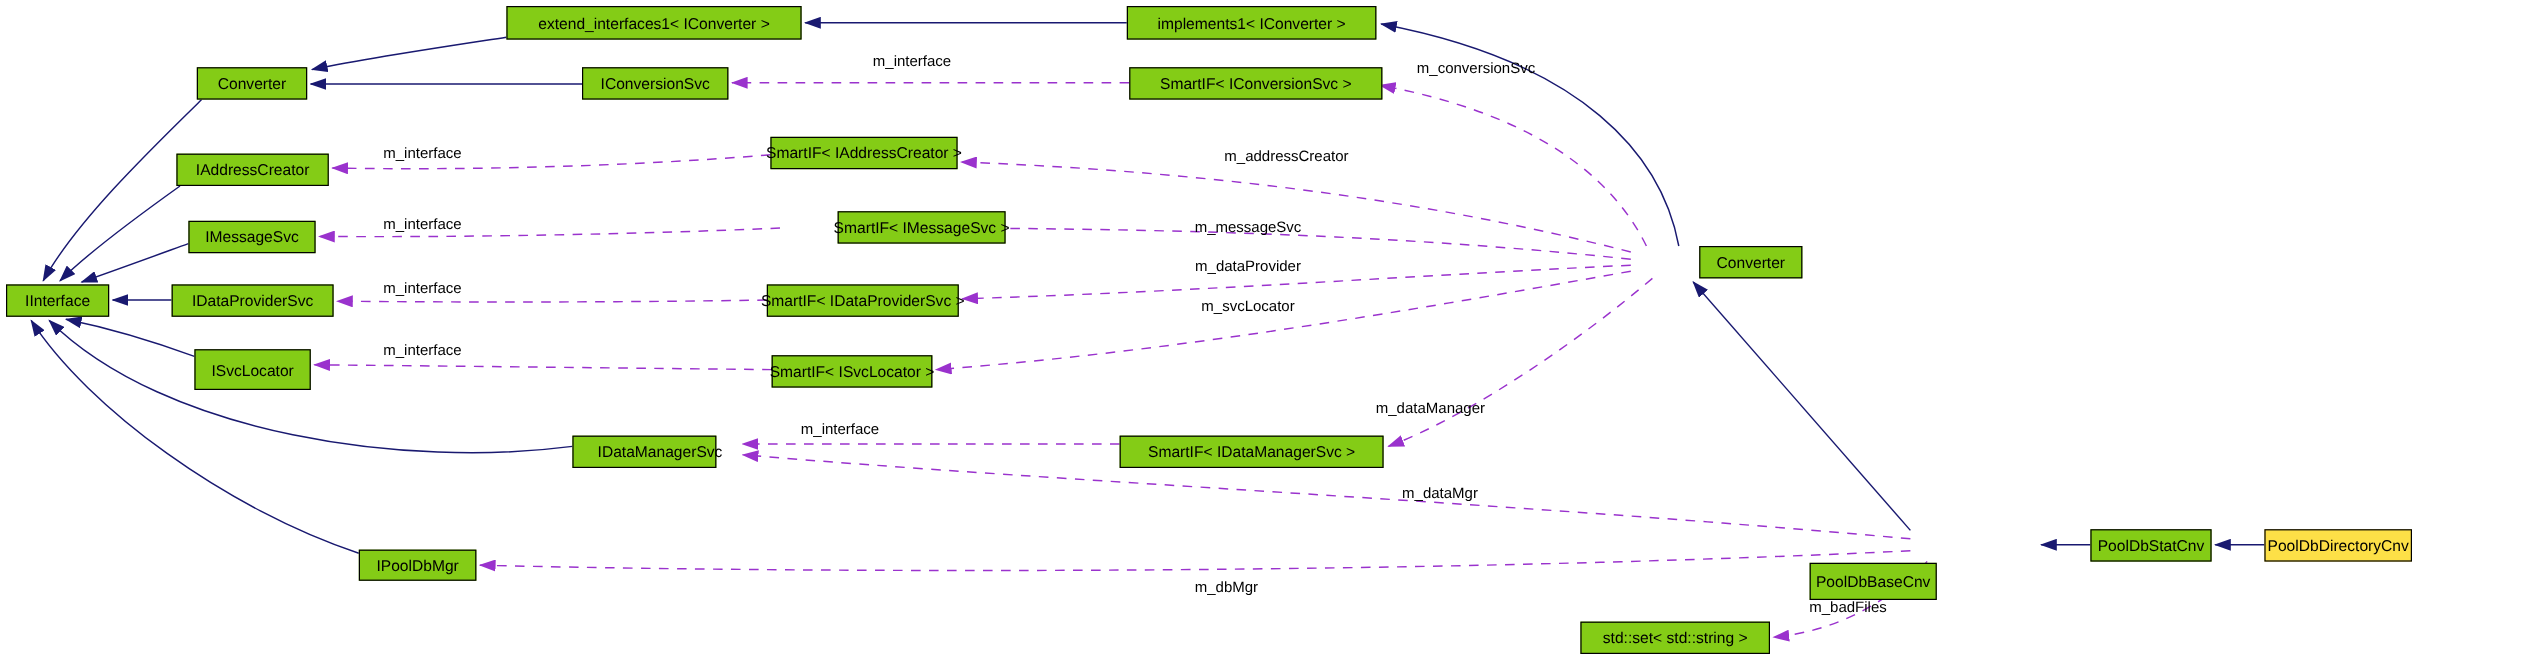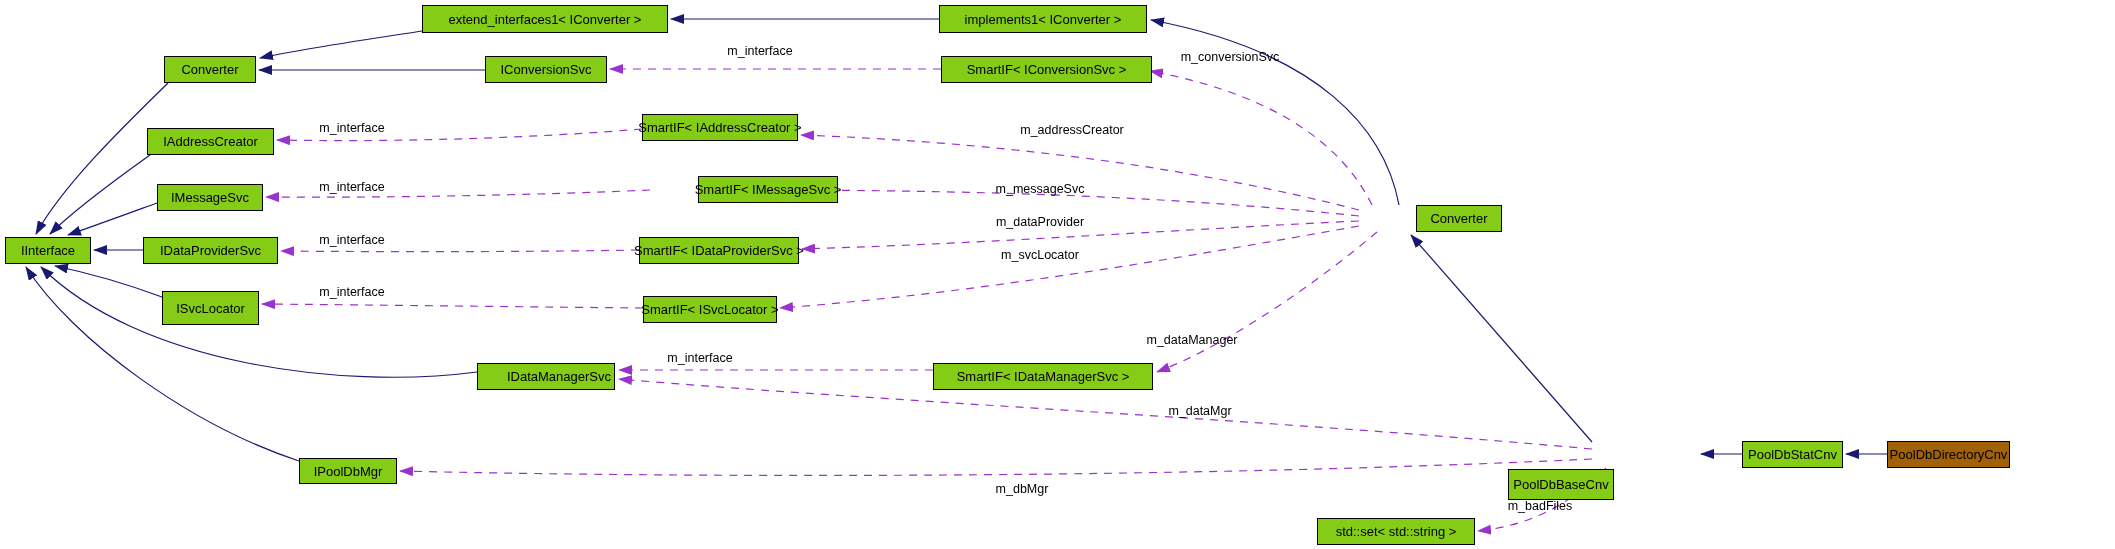--- a/index.html
+++ b/index.html
@@ -17,21 +17,21 @@
     position:absolute;
     box-sizing:border-box;
     background:#84cc16;
     border:1px solid #000000;
     color:#000000;
     font-size:13px;
     display:flex;align-items:center;justify-content:center;
     white-space:nowrap;
     z-index:2;
   }
-  .node.highlight{background:#a16207;}
+  .node.highlight{background:#fde047;}
   .elabel{
     position:absolute;
     transform:translate(-50%,-50%);
     font-size:12.5px;
     color:#000000;
     white-space:nowrap;
     z-index:3;
   }
 </style>
 </head>
@@ -89,21 +89,21 @@
   <div class="node" style="left:941px;top:56px;width:211px;height:27px;">SmartIF&lt; IConversionSvc &gt;</div>
   <div class="node" style="left:147px;top:128px;width:127px;height:27px;">IAddressCreator</div>
   <div class="node" style="left:642px;top:114px;width:156px;height:27px;">SmartIF&lt; IAddressCreator &gt;</div>
   <div class="node" style="left:157px;top:184px;width:106px;height:27px;">IMessageSvc</div>
   <div class="node" style="left:650px;top:176px;width:140px;height:27px;margin-left:48px;">SmartIF&lt; IMessageSvc &gt;</div>
   <div class="node" style="left:143px;top:237px;width:135px;height:27px;">IDataProviderSvc</div>
   <div class="node" style="left:639px;top:237px;width:160px;height:27px;">SmartIF&lt; IDataProviderSvc &gt;</div>
   <div class="node" style="left:162px;top:291px;width:97px;height:34px;">ISvcLocator</div>
   <div class="node" style="left:643px;top:296px;width:134px;height:27px;">SmartIF&lt; ISvcLocator &gt;</div>
   <div class="node" style="left:1416px;top:205px;width:86px;height:27px;">Converter</div>
-  <div class="node" style="left:477px;top:363px;width:138px;height:27px;padding-left:26px;">IDataManagerSvc</div>
+  <div class="node" style="left:477px;top:363px;width:120px;height:27px;padding-left:26px;">IDataManagerSvc</div>
   <div class="node" style="left:933px;top:363px;width:220px;height:27px;">SmartIF&lt; IDataManagerSvc &gt;</div>
   <div class="node" style="left:299px;top:458px;width:98px;height:26px;">IPoolDbMgr</div>
   <div class="node" style="left:1508px;top:441px;width:106px;height:31px;margin-top:28px;">PoolDbBaseCnv</div>
   <div class="node" style="left:1742px;top:441px;width:101px;height:27px;text-align:right;">PoolDbStatCnv</div>
   <div class="node highlight" style="left:1887px;top:441px;width:123px;height:27px;">PoolDbDirectoryCnv</div>
   <div class="node" style="left:1317px;top:518px;width:158px;height:27px;">std::set&lt; std::string &gt;</div>
 
   <span class="elabel" style="left:760px;top:51px;">m_interface</span>
   <span class="elabel" style="left:352px;top:128px;">m_interface</span>
   <span class="elabel" style="left:352px;top:187px;">m_interface</span>

